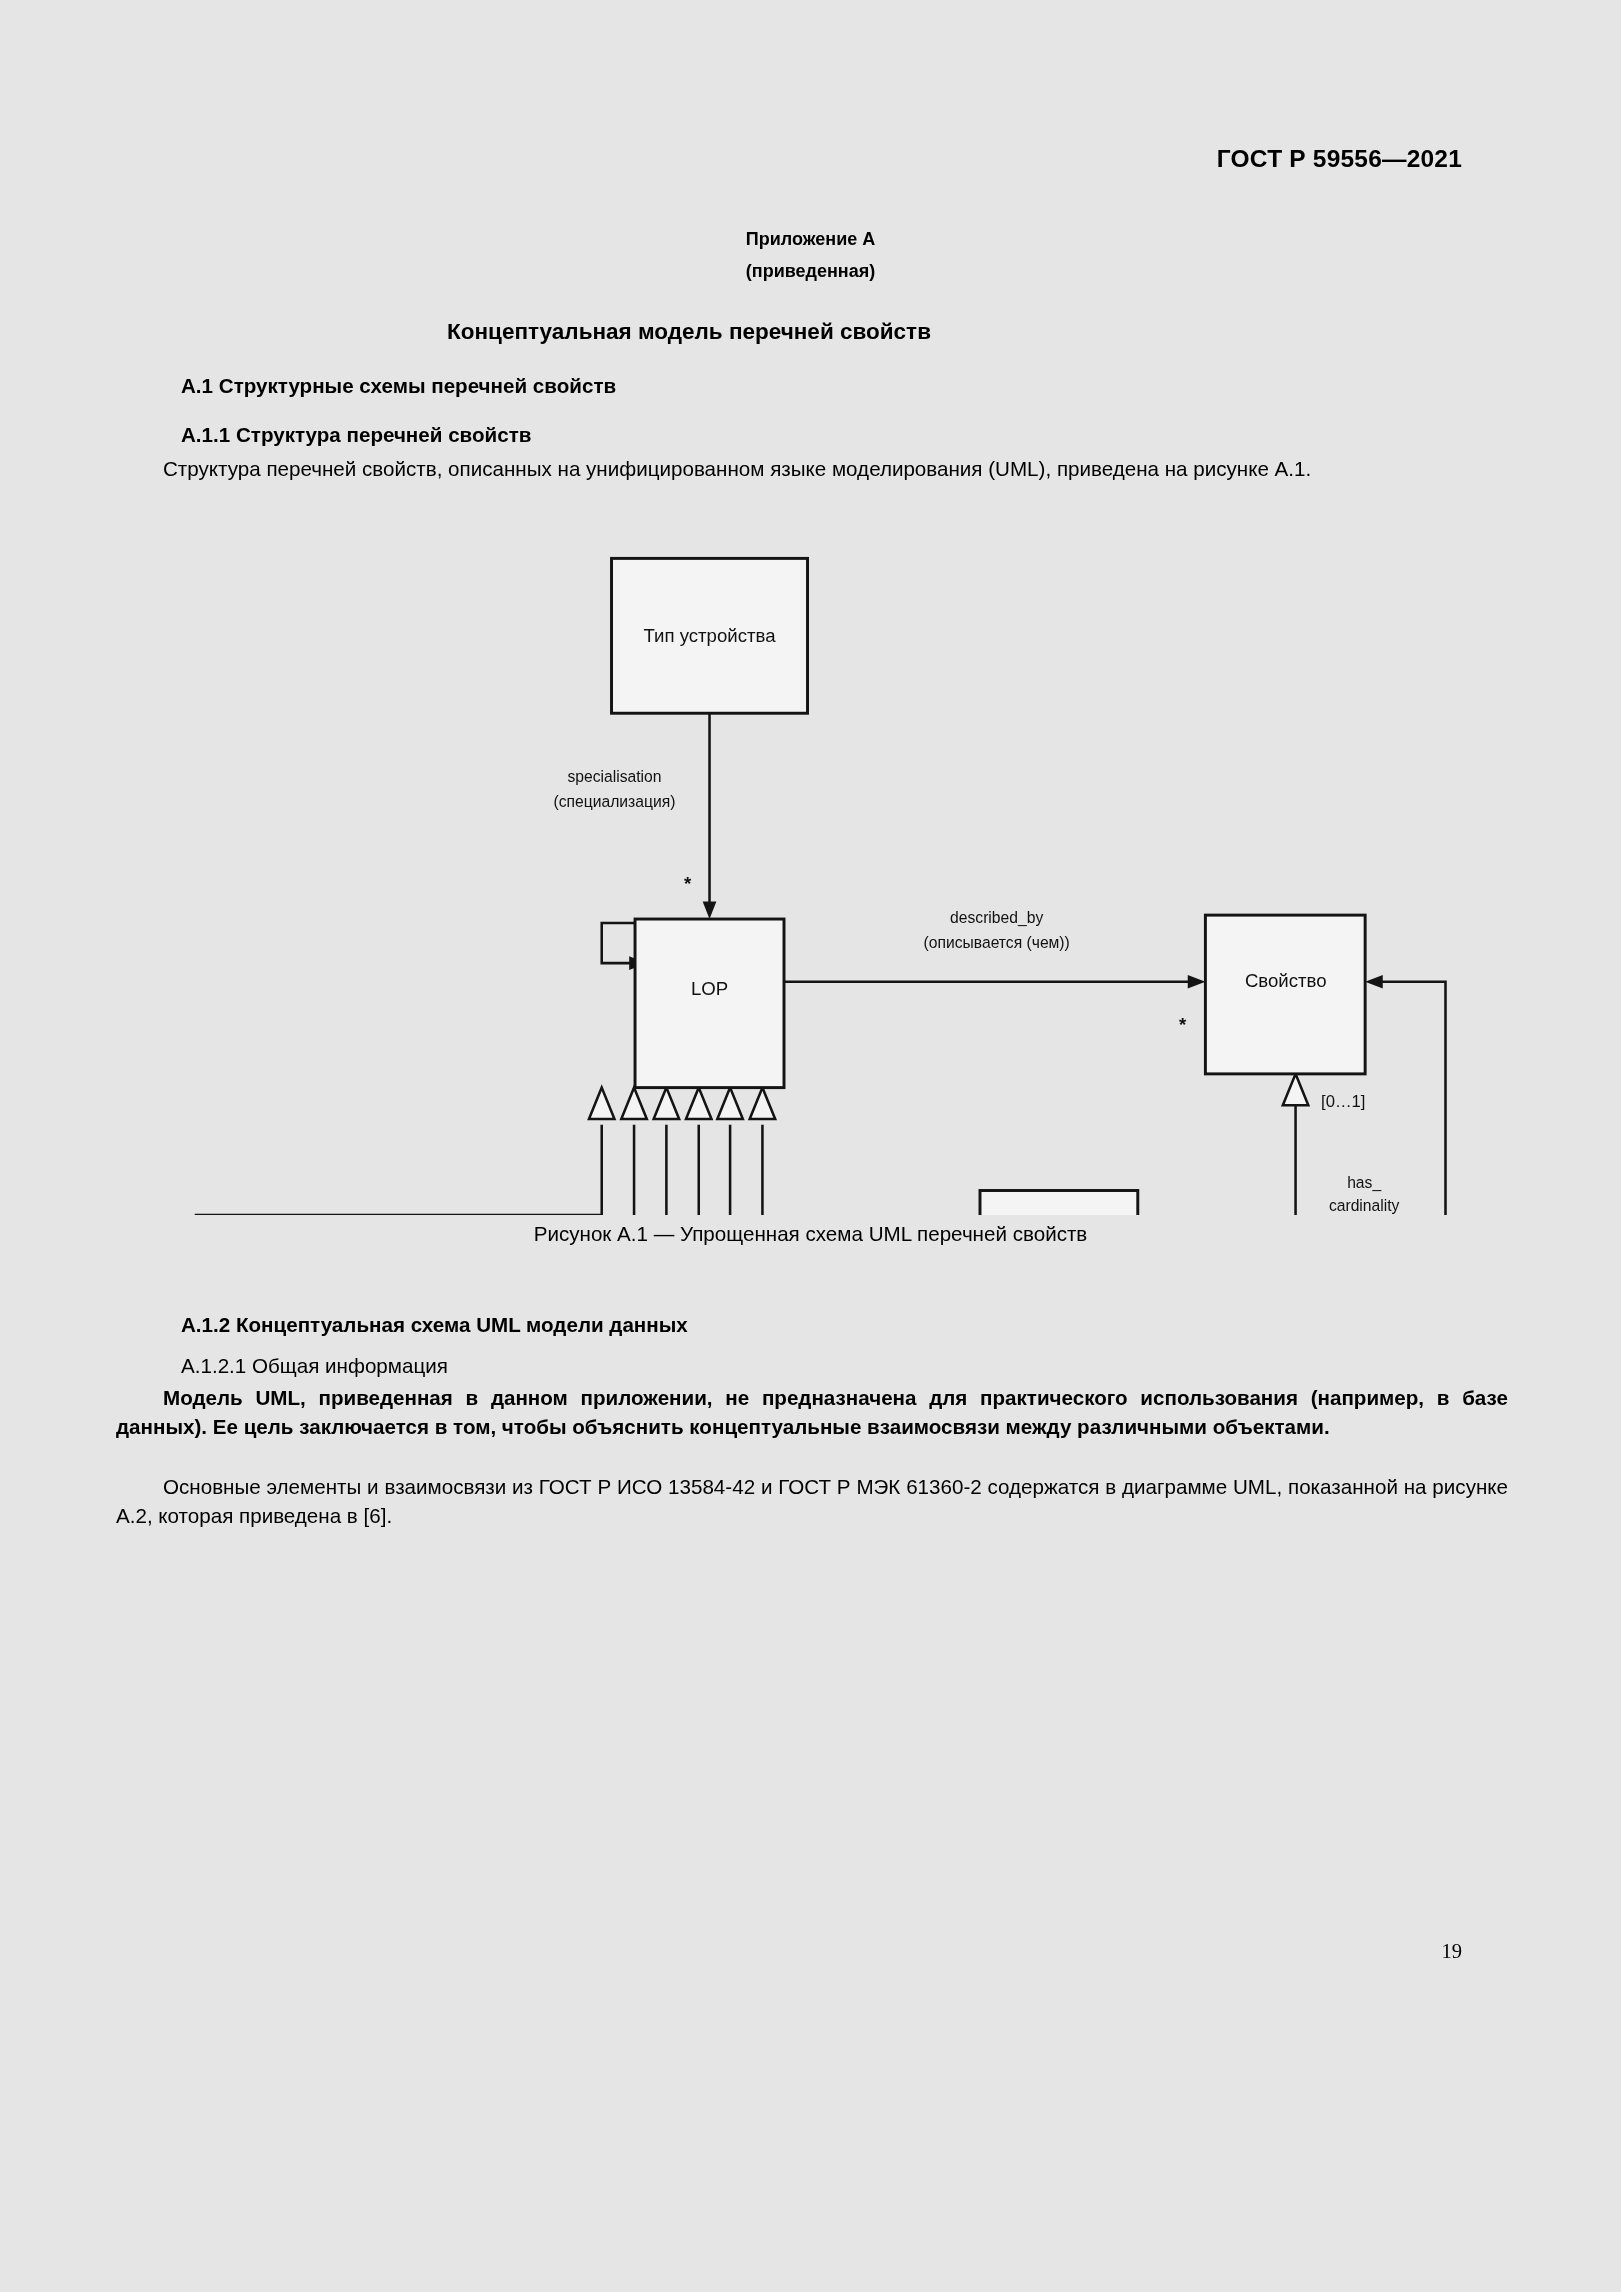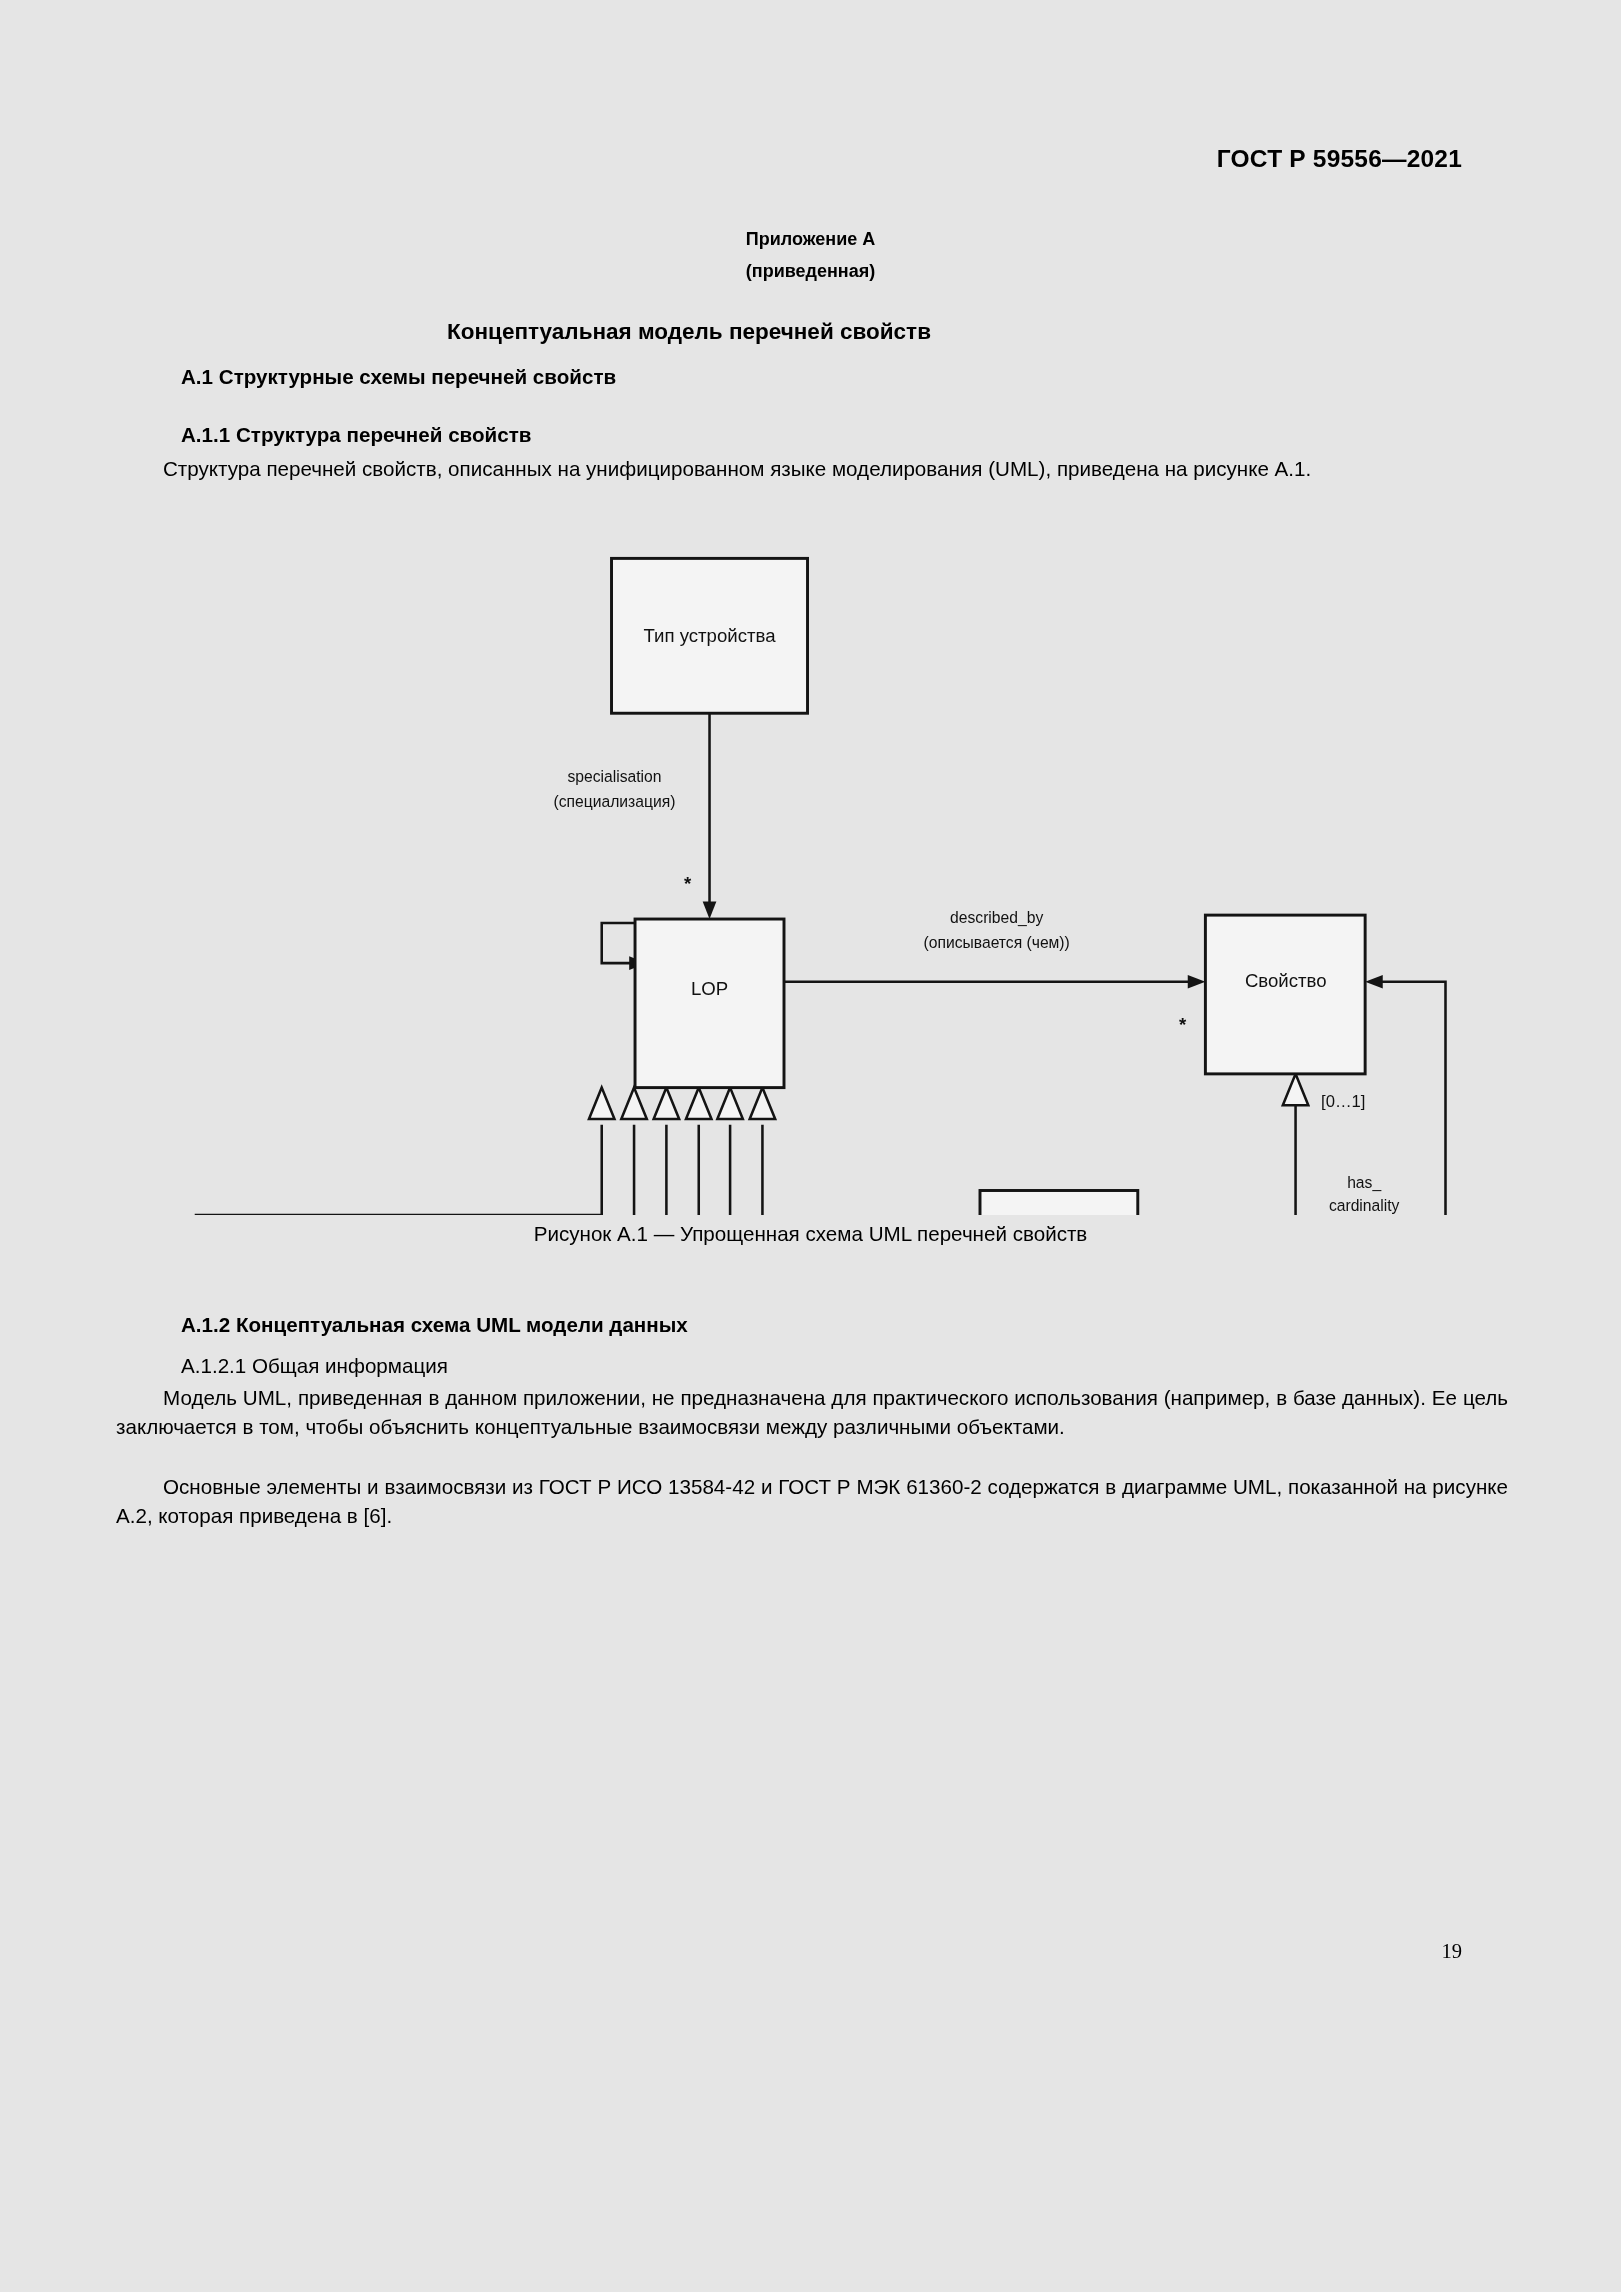--- a/index.html
+++ b/index.html
@@ -46,40 +46,40 @@
     font-size: 22.5px;
     font-weight: bold;
   }
   .sec-head {
     position: absolute;
     left: 181px;
     font-size: 20.6px;
     font-weight: bold;
     white-space: nowrap;
   }
-  .sec-head.h-a1    { top: 365px; }
+  .sec-head.h-a1    { top: 374px; }
   .sec-head.h-a11   { top: 423px; }
   .sec-head.h-a12   { top: 1313px; }
   .sub-head {
     position: absolute;
     left: 181px;
     top: 1354px;
     font-size: 20.6px;
     white-space: nowrap;
   }
   .para {
     position: absolute;
     left: 116px;
     width: 1392px;
     font-size: 20.6px;
     line-height: 29px;
     text-align: justify;
   }
   .para.p1 { top: 454px; }
-  .para.p2 { top: 1383px; }
+  .para.p2 { top: 1383px; font-weight: bold; }
   .para.p3 { top: 1472px; }
   .para .ind { display: inline-block; width: 47px; }
 
   .fig-caption {
     position: absolute;
     top: 1222px;
     left: 0;
     width: 1621px;
     text-align: center;
     font-size: 20.6px;

